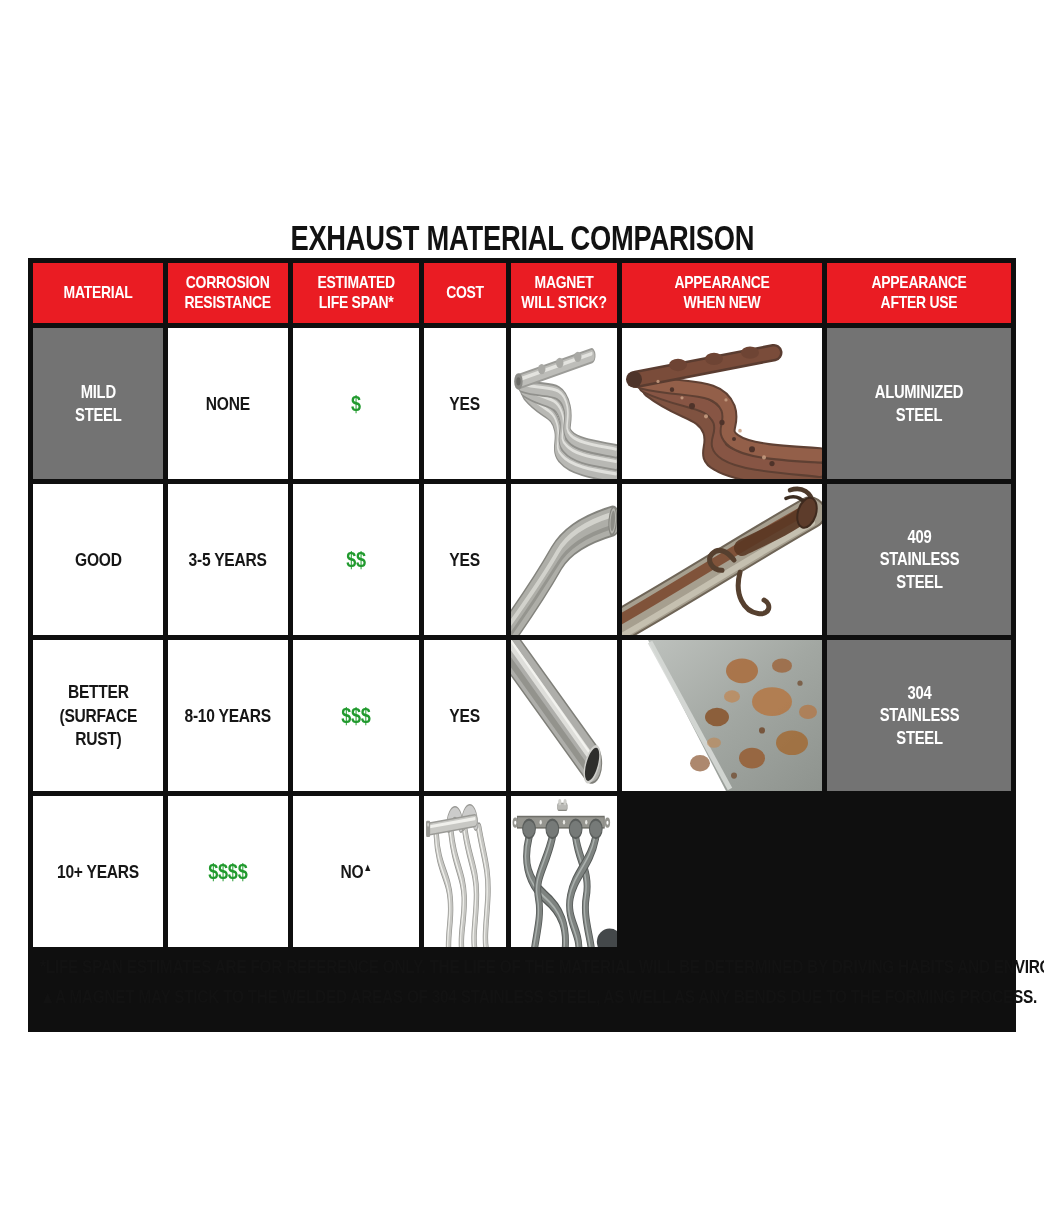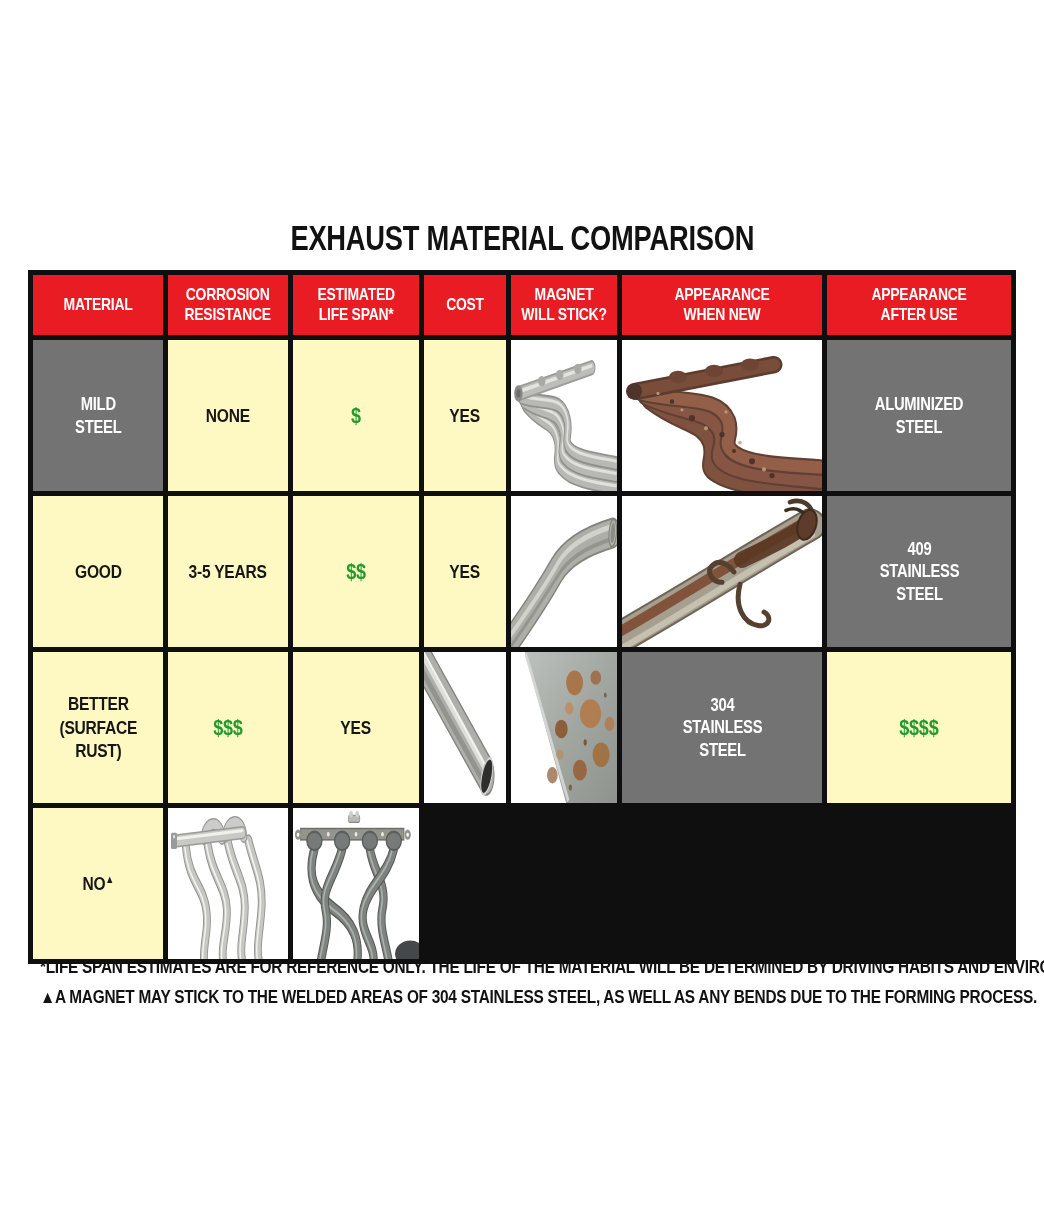--- a/index.html
+++ b/index.html
@@ -12,28 +12,27 @@
   .cx {
     display:inline-block; transform:scaleX(.82); transform-origin:center;
     white-space:pre-line; text-align:center; font-weight:bold; letter-spacing:-.3px;
   }
   .page-title {
     position:absolute; left:0; right:0; top:218px; text-align:center;
     font-size:35px; font-weight:bold; color:#121212;
   }
   .page-title .cx { transform:scaleX(.78); line-height:1; }
   .tbl {
-    position:absolute; left:28px; top:258px; width:988px; height:694px;
+    position:absolute; left:28px; top:258px; width:988px; height:774px;
     background:#0f0f0f; display:grid; padding:5px; gap:5px;
     grid-template-columns:130px 120px 126px 82px 106px 200px 184px;
     grid-template-rows:60px 151px 151px 151px 151px;
-    margin-top:12px;
   }
   .cell {
-    background:#fef9c3; display:flex; align-items:center; justify-content:center;
+    background:#ffffff; display:flex; align-items:center; justify-content:center;
     overflow:hidden; text-align:center;
   }
   .hcell { background:#ea1c23; color:#ffffff; font-size:17px; line-height:1.15; }
   .mcell { background:#737373; color:#ffffff; font-size:18px; line-height:1.25; }
   .dcell { font-size:19px; line-height:1.25; color:#161616; }
   .ccell { color:#219a2e; font-size:22px; }
   .pcell { padding:0; }
   .pcell svg { display:block; width:100%; height:100%; }
   .sup { font-size:11px; vertical-align:7px; font-weight:bold; }
   .footnotes { position:absolute; left:40px; top:957px; }
@@ -203,20 +202,23 @@
 
     <div class="cell mcell">
         <span class="cx">409
 STAINLESS
 STEEL</span>
       </div>
     <div class="cell dcell">
         <span class="cx">BETTER
 (SURFACE
 RUST)</span>
+      </div>
+    <div class="cell dcell">
+        <span class="cx">8-10 YEARS</span>
       </div>
     <div class="cell dcell ccell">
         <span class="cx">$$$</span>
       </div>
     <div class="cell dcell">
         <span class="cx"><span>YES</span><span class="sup"></span></span>
       </div>
     <div class="cell pcell">
       <svg viewBox="0 0 200 147" preserveAspectRatio="none">
         <rect width="200" height="147" fill="#ffffff"></rect>
@@ -259,20 +261,23 @@
           <circle cx="178" cy="42" r="2.6" fill="#6e4426" opacity=".7"></circle>
         </g>
       </svg>
     </div>
 
     <div class="cell mcell">
         <span class="cx">304
 STAINLESS
 STEEL</span>
       </div>
+    <div class="cell dcell">
+        <span class="cx">10+ YEARS</span>
+      </div>
     <div class="cell dcell ccell">
         <span class="cx">$$$$</span>
       </div>
     <div class="cell dcell">
         <span class="cx"><span>NO</span><span class="sup">▲</span></span>
       </div>
     <div class="cell pcell">
       <svg viewBox="0 0 200 147" preserveAspectRatio="none">
         <rect width="200" height="147" fill="#ffffff"></rect>
         <g fill="none" stroke-linecap="round">

